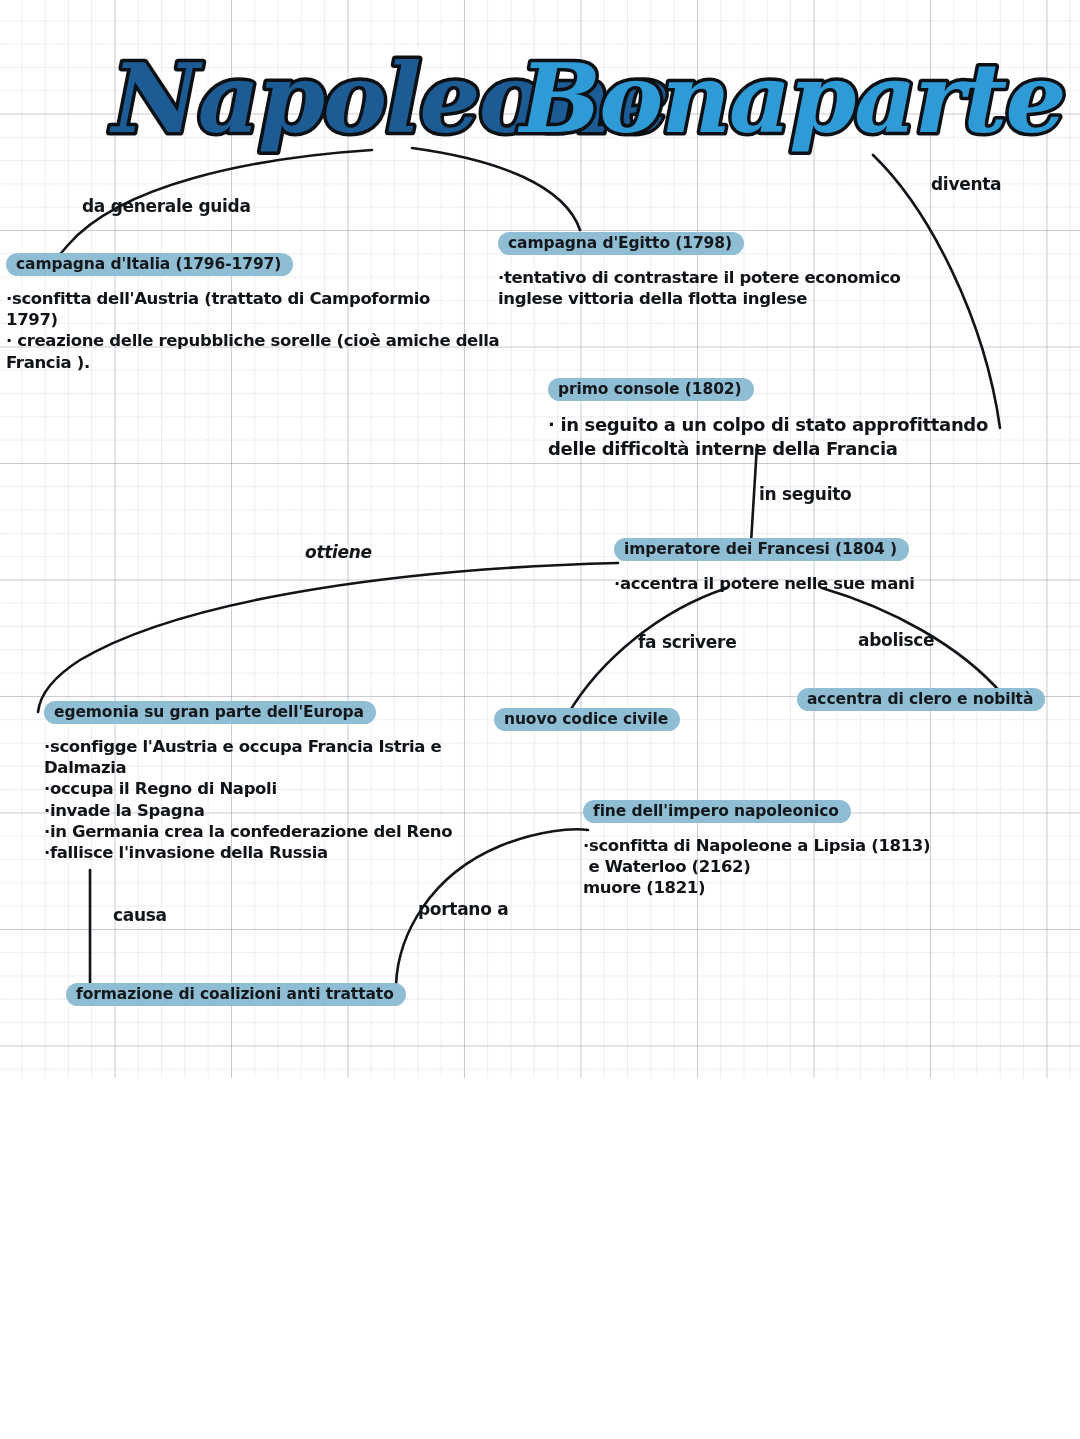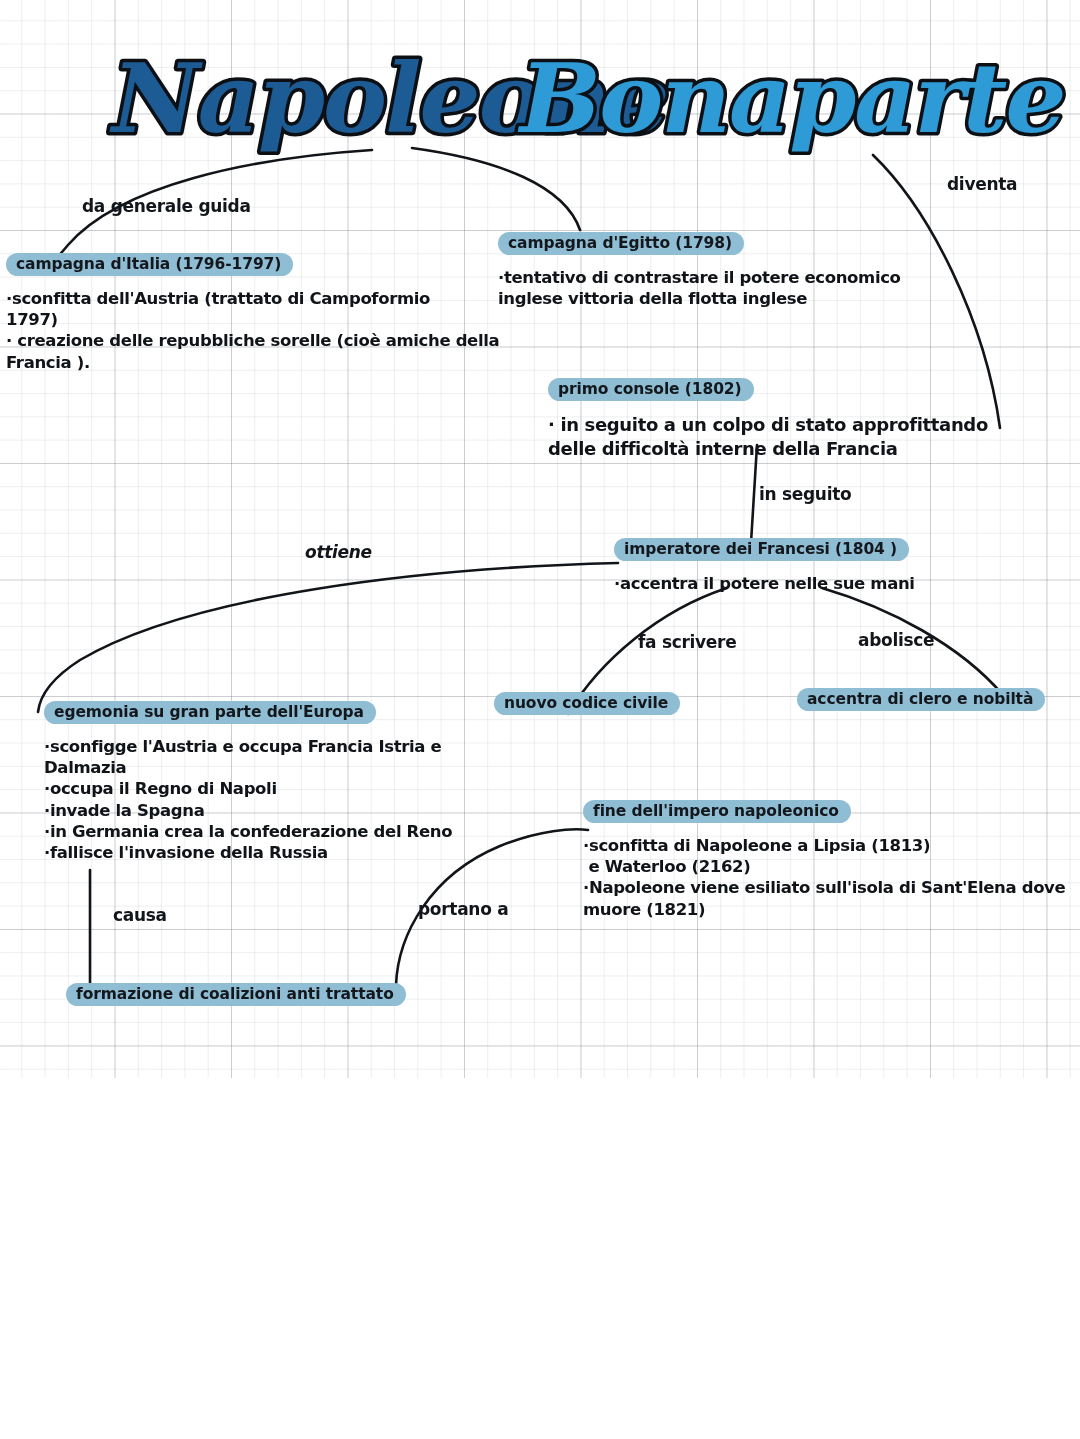--- a/index.html
+++ b/index.html
@@ -93,28 +93,28 @@
     color: #12161b;
     letter-spacing: -0.3px;
     white-space: nowrap;
   }
 
   
   #n-italia      { left: 6px;   top: 253px;  width: 520px; }
   #n-egitto      { left: 498px; top: 232px;  width: 478px; }
   #n-console     { left: 548px; top: 378px;  width: 520px; }
   #n-imperatore  { left: 614px; top: 538px;  width: 440px; }
-  #n-codice      { left: 494px; top: 692px;  width: 210px; }
+  #n-codice      { left: 494px; top: 708px;  width: 210px; }
   #n-privilegi   { left: 797px; top: 688px;  width: 256px; }
   #n-egemonia    { left: 44px;  top: 701px;  width: 520px; }
   #n-fine        { left: 583px; top: 800px;  width: 497px; }
   #n-coalizioni  { left: 66px;  top: 983px;  width: 390px; }
 
   #l-generale { left: 82px;  top: 196px; }
-  #l-diventa  { left: 931px; top: 174px; margin-left: 16px; }
+  #l-diventa  { left: 931px; top: 174px; }
   #l-seguito  { left: 759px; top: 484px; }
   #l-ottiene  { left: 305px; top: 542px; font-style: italic; }
   #l-scrivere { left: 638px; top: 632px; }
   #l-abolisce { left: 858px; top: 630px; }
   #l-causa    { left: 113px; top: 905px; }
   #l-portano  { left: 418px; top: 899px; }
 </style>
 </head>
 <body>
 
@@ -208,21 +208,20 @@
       <span class="ln">·in Germania crea la confederazione del Reno</span>
       <span class="ln">·fallisce l'invasione della Russia</span>
     </div>
   </div>
 
   <div class="node" id="n-fine">
     <div class="chip">fine dell'impero napoleonico</div>
     <div class="body">
       <span class="ln">·sconfitta di Napoleone a Lipsia (1813)</span>
       <span class="ln"> e Waterloo (2162)</span>
-      <span class="ln">·Napoleone viene esiliato sull'isola di Sant'Elena dove</span>
       <span class="ln">muore (1821)</span>
     </div>
   </div>
 
   <div class="node" id="n-coalizioni">
     <div class="chip">formazione di coalizioni anti trattato</div>
   </div>
 
 </div>
 

